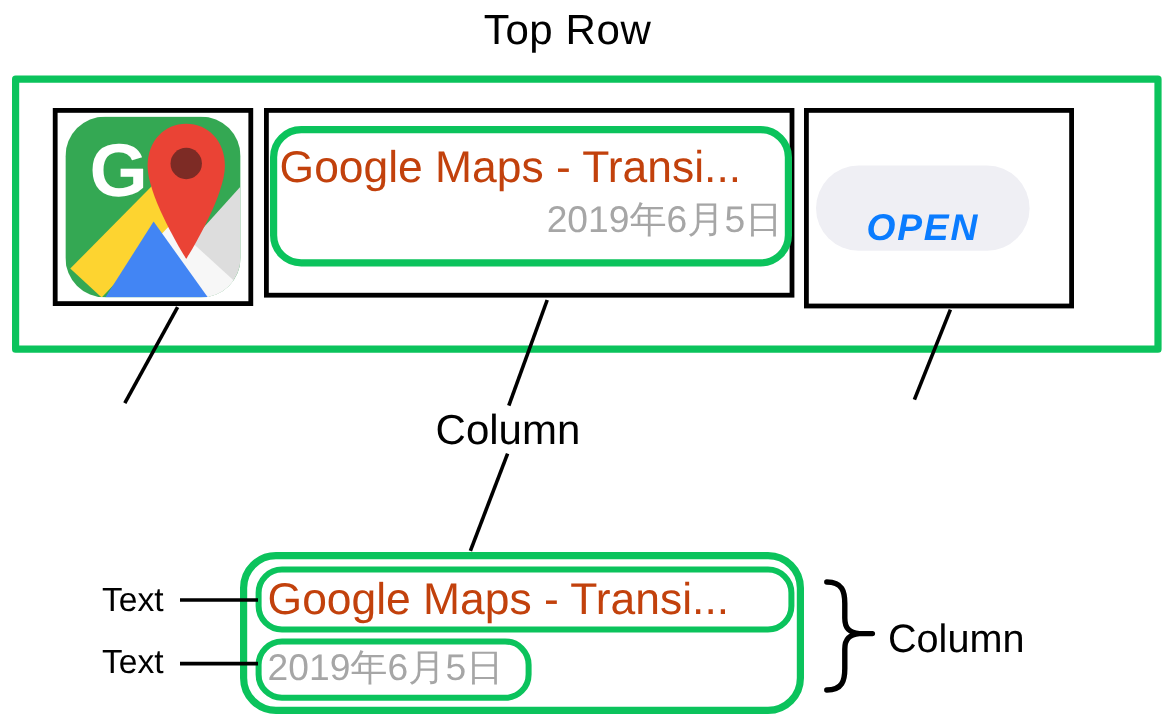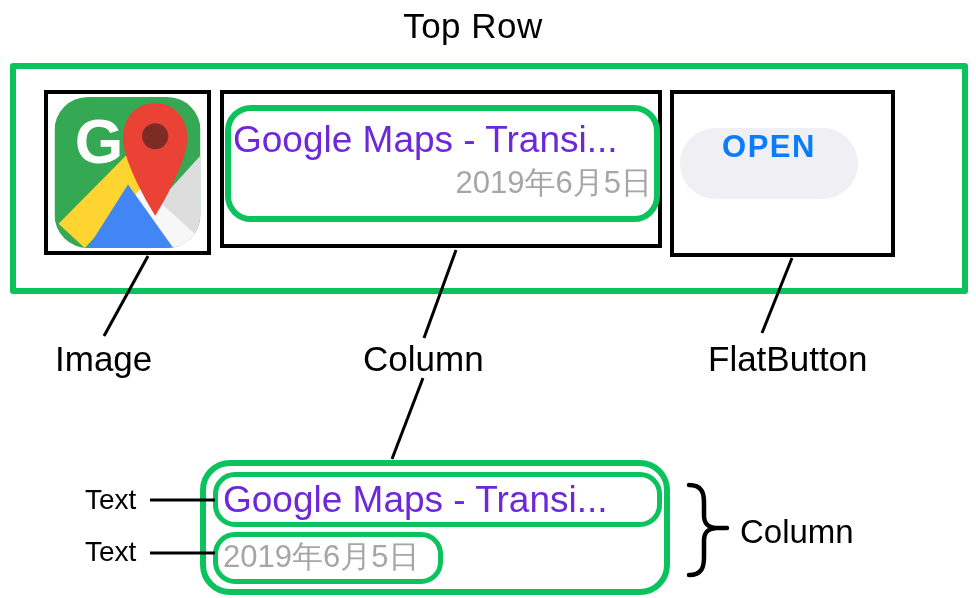--- a/index.html
+++ b/index.html
@@ -19,26 +19,26 @@
   }
   .widget-box{border:4px solid #000;background:#fff;}
   .image-box{left:44px;top:90px;width:167px;height:165px;display:flex;align-items:center;justify-content:center;}
   .column-box{left:220px;top:90px;width:442px;height:158px;}
   .button-box{left:670px;top:90px;width:225px;height:167px;}
   .column-highlight{
     left:225px;top:105px;width:435px;height:117px;
     border:6px solid var(--highlight);border-radius:26px;
     padding:8px 2px 0 2px;overflow:visible;
   }
-  .app-title{font-size:37px;line-height:42px;white-space:nowrap;color:#6d28d9;}
+  .app-title{font-size:37px;line-height:42px;white-space:nowrap;color:#c2410c;}
   .app-date{font-size:31px;line-height:34px;margin-top:5px;color:var(--date_text);white-space:nowrap;text-align:right;}
   .open-pill{
-    left:680px;top:128px;width:178px;height:71px;border-radius:36px;
-    background:var(--button_bg);display:flex;align-items:flex-start;justify-content:center;
-    border:none;cursor:pointer;
+    left:680px;top:138px;width:178px;height:71px;border-radius:36px;
+    background:var(--button_bg);display:flex;align-items:flex-end;justify-content:center;
+    border:none;cursor:pointer;font-style:italic;
   }
   .open-pill span{font-size:31px;font-weight:700;letter-spacing:1.5px;color:var(--button_text);}
   
   .callout{font-size:35px;line-height:38px;white-space:nowrap;}
   .lbl-image{left:55px;top:340px;}
   .lbl-column{left:363px;top:340px;}
   .lbl-flatbutton{left:708px;top:340px;}
   
   .detail-outline{
     left:200px;top:460px;width:470px;height:135px;
@@ -96,23 +96,21 @@
   <div class="abs column-highlight">
     <div class="app-title">Google Maps - Transi...</div>
     <div class="app-date">2019年6月5日</div>
   </div>
 
   <div class="abs widget-box button-box"></div>
   <button class="abs open-pill">
     <span>OPEN</span>
   </button>
 
-  <div class="abs callout lbl-image">Image</div>
   <div class="abs callout lbl-column">Column</div>
-  <div class="abs callout lbl-flatbutton">FlatButton</div>
 
   <div class="abs detail-outline"></div>
   <div class="abs detail-title-box">
     <div class="app-title">Google Maps - Transi...</div>
   </div>
   <div class="abs detail-date-box">
     <div class="app-date">2019年6月5日</div>
   </div>
   <div class="abs text-callout lbl-text1">Text</div>
   <div class="abs text-callout lbl-text2">Text</div>

